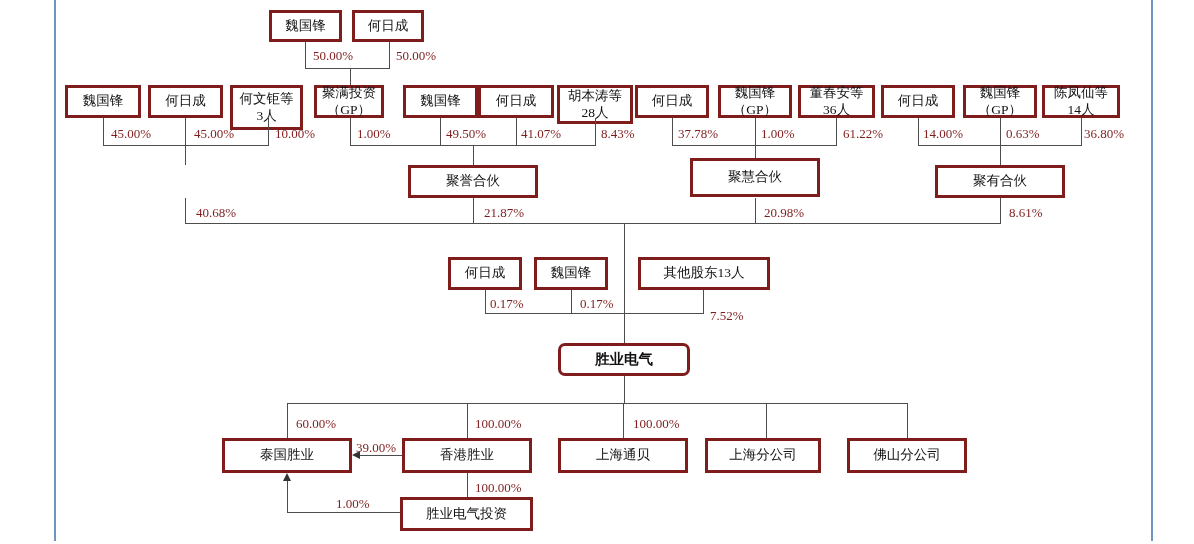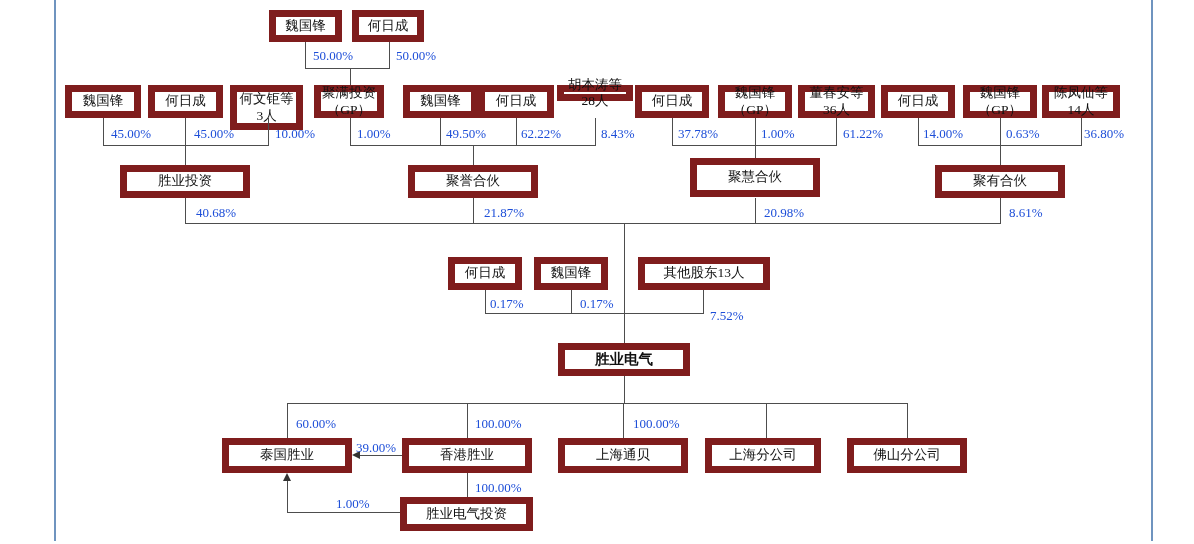--- a/index.html
+++ b/index.html
@@ -1,23 +1,23 @@
 <!DOCTYPE html>
 <html><head>
 <meta charset="utf-8">
 <style>
   html,body{margin:0;padding:0;background:#fff;}
   .page{position:relative;width:1194px;height:544px;background:#fff;overflow:hidden;
         font-family:"Liberation Serif","DejaVu Serif",serif;}
   .side{position:absolute;top:0;width:2px;height:541px;background:#6f94bf;}
-  .nd{position:absolute;background:#fff;border:7px solid #7f1d1d;box-sizing:border-box;
+  .nd{position:absolute;background:#fff;border:3px solid #7f1d1d;box-sizing:border-box;
       display:flex;align-items:center;justify-content:center;text-align:center;
       font:13.5px/1.2 "Liberation Serif","DejaVu Serif",serif;color:#111;white-space:pre-line;}
-  .nd.bold{font-weight:bold;font-size:14.5px;}
-  .pct{position:absolute;font:13px/1.2 "Liberation Serif","DejaVu Serif",serif;color:#1d4ed8;white-space:nowrap;}
+  .nd.bold{font-weight:bold;font-size:14.5px;border-radius:7px;}
+  .pct{position:absolute;font:13px/1.2 "Liberation Serif","DejaVu Serif",serif;color:#7f1d1d;white-space:nowrap;}
   .hl{position:absolute;height:1px;background:#4d4d4d;}
   .vl{position:absolute;width:1px;background:#4d4d4d;}
   .arr-left{position:absolute;width:0;height:0;border-top:4px solid transparent;
             border-bottom:4px solid transparent;border-right:8px solid #333;}
   .arr-up{position:absolute;width:0;height:0;border-left:4px solid transparent;
           border-right:4px solid transparent;border-bottom:8px solid #333;}
 </style>
 </head>
 <body>
 
@@ -37,21 +37,21 @@
   <div class="pct" style="left:396px;top:48px">50.00%</div>
 
   <div class="nd" style="left:65px;top:85px;width:76px;height:33px">魏国锋</div>
   <div class="nd" style="left:148px;top:85px;width:75px;height:33px">何日成</div>
   <div class="nd" style="left:230px;top:85px;width:73px;height:45px">何文钜等
 3人</div>
   <div class="nd" style="left:314px;top:85px;width:70px;height:33px">聚满投资
 （GP）</div>
   <div class="nd" style="left:403px;top:85px;width:75px;height:33px">魏国锋</div>
   <div class="nd" style="left:478px;top:85px;width:76px;height:33px">何日成</div>
-  <div class="nd" style="left:557px;top:85px;width:76px;height:16px">胡本涛等
+  <div class="nd" style="left:557px;top:85px;width:76px;height:39px">胡本涛等
 28人</div>
   <div class="nd" style="left:635px;top:85px;width:74px;height:33px">何日成</div>
   <div class="nd" style="left:718px;top:85px;width:74px;height:33px">魏国锋
 （GP）</div>
   <div class="nd" style="left:798px;top:85px;width:77px;height:33px">董春安等
 36人</div>
   <div class="nd" style="left:881px;top:85px;width:74px;height:33px">何日成</div>
   <div class="nd" style="left:963px;top:85px;width:74px;height:33px">魏国锋
 （GP）</div>
   <div class="nd" style="left:1042px;top:85px;width:78px;height:33px">陈凤仙等
@@ -80,30 +80,29 @@
   <div class="vl" style="left:1000px;top:118px;height:27px"></div>
   <div class="vl" style="left:1081px;top:118px;height:27px"></div>
   <div class="hl" style="left:918px;top:145px;width:164px"></div>
   <div class="vl" style="left:1000px;top:145px;height:20px"></div>
 
   <div class="pct" style="left:111px;top:126px">45.00%</div>
   <div class="pct" style="left:194px;top:126px">45.00%</div>
   <div class="pct" style="left:275px;top:126px">10.00%</div>
   <div class="pct" style="left:357px;top:126px">1.00%</div>
   <div class="pct" style="left:446px;top:126px">49.50%</div>
-  <div class="pct" style="left:521px;top:126px">62.22%</div>
+  <div class="pct" style="left:521px;top:126px">41.07%</div>
   <div class="pct" style="left:601px;top:126px">8.43%</div>
   <div class="pct" style="left:678px;top:126px">37.78%</div>
   <div class="pct" style="left:761px;top:126px">1.00%</div>
   <div class="pct" style="left:843px;top:126px">61.22%</div>
   <div class="pct" style="left:923px;top:126px">14.00%</div>
   <div class="pct" style="left:1006px;top:126px">0.63%</div>
   <div class="pct" style="left:1084px;top:126px">36.80%</div>
 
-  <div class="nd" style="left:120px;top:165px;width:130px;height:33px">胜业投资</div>
   <div class="nd" style="left:408px;top:165px;width:130px;height:33px">聚誉合伙</div>
   <div class="nd" style="left:690px;top:158px;width:130px;height:39px">聚慧合伙</div>
   <div class="nd" style="left:935px;top:165px;width:130px;height:33px">聚有合伙</div>
 
   <div class="vl" style="left:185px;top:198px;height:25px"></div>
   <div class="vl" style="left:473px;top:198px;height:25px"></div>
   <div class="vl" style="left:755px;top:198px;height:25px"></div>
   <div class="vl" style="left:1000px;top:198px;height:25px"></div>
   <div class="hl" style="left:185px;top:223px;width:816px"></div>
   <div class="vl" style="left:624px;top:223px;height:120px"></div>

